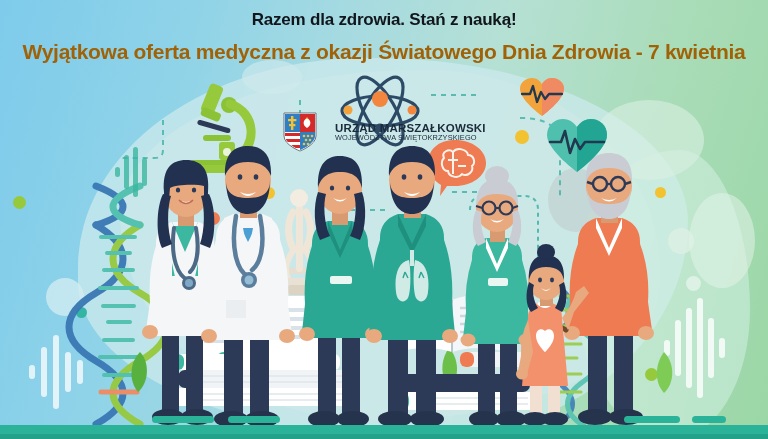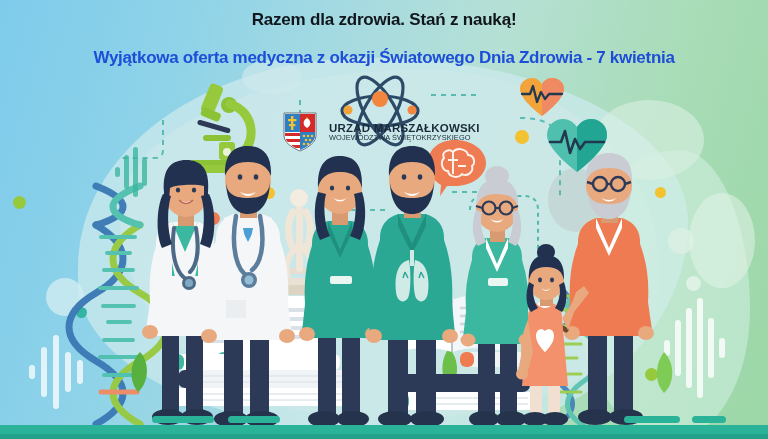--- a/index.html
+++ b/index.html
@@ -36,27 +36,27 @@
   
   .title-wrap{
     position:absolute;left:0;top:0;width:768px;text-align:center;
     z-index:60;
   }
   .title{
     font-size:17px;font-weight:bold;color:#10161c;
     letter-spacing:-.2px;margin-top:10px;
   }
   .subtitle{
-    font-size:17px;font-weight:bold;color:#1d4ed8;
-    letter-spacing:-.3px;margin-top:18px;
+    font-size:21px;font-weight:bold;color:#a16207;
+    letter-spacing:-.3px;margin-top:10px;
   }
   
   .logo{
     position:absolute;left:283px;top:112px;z-index:55;
-    display:flex;align-items:center;gap:12px;
+    display:flex;align-items:center;gap:18px;
   }
   .crest{width:34px;height:40px;position:relative;}
   .logo-text{line-height:1.05;}
   .logo-l1{font-size:11.5px;font-weight:bold;color:#1b2a3a;letter-spacing:.2px;}
   .logo-l2{font-size:7.4px;font-weight:normal;color:#1b2a3a;letter-spacing:.1px;}
   
   .ground{
     position:absolute;left:0;bottom:0;width:768px;height:14px;
     background:#2bb39a;z-index:40;
   }

